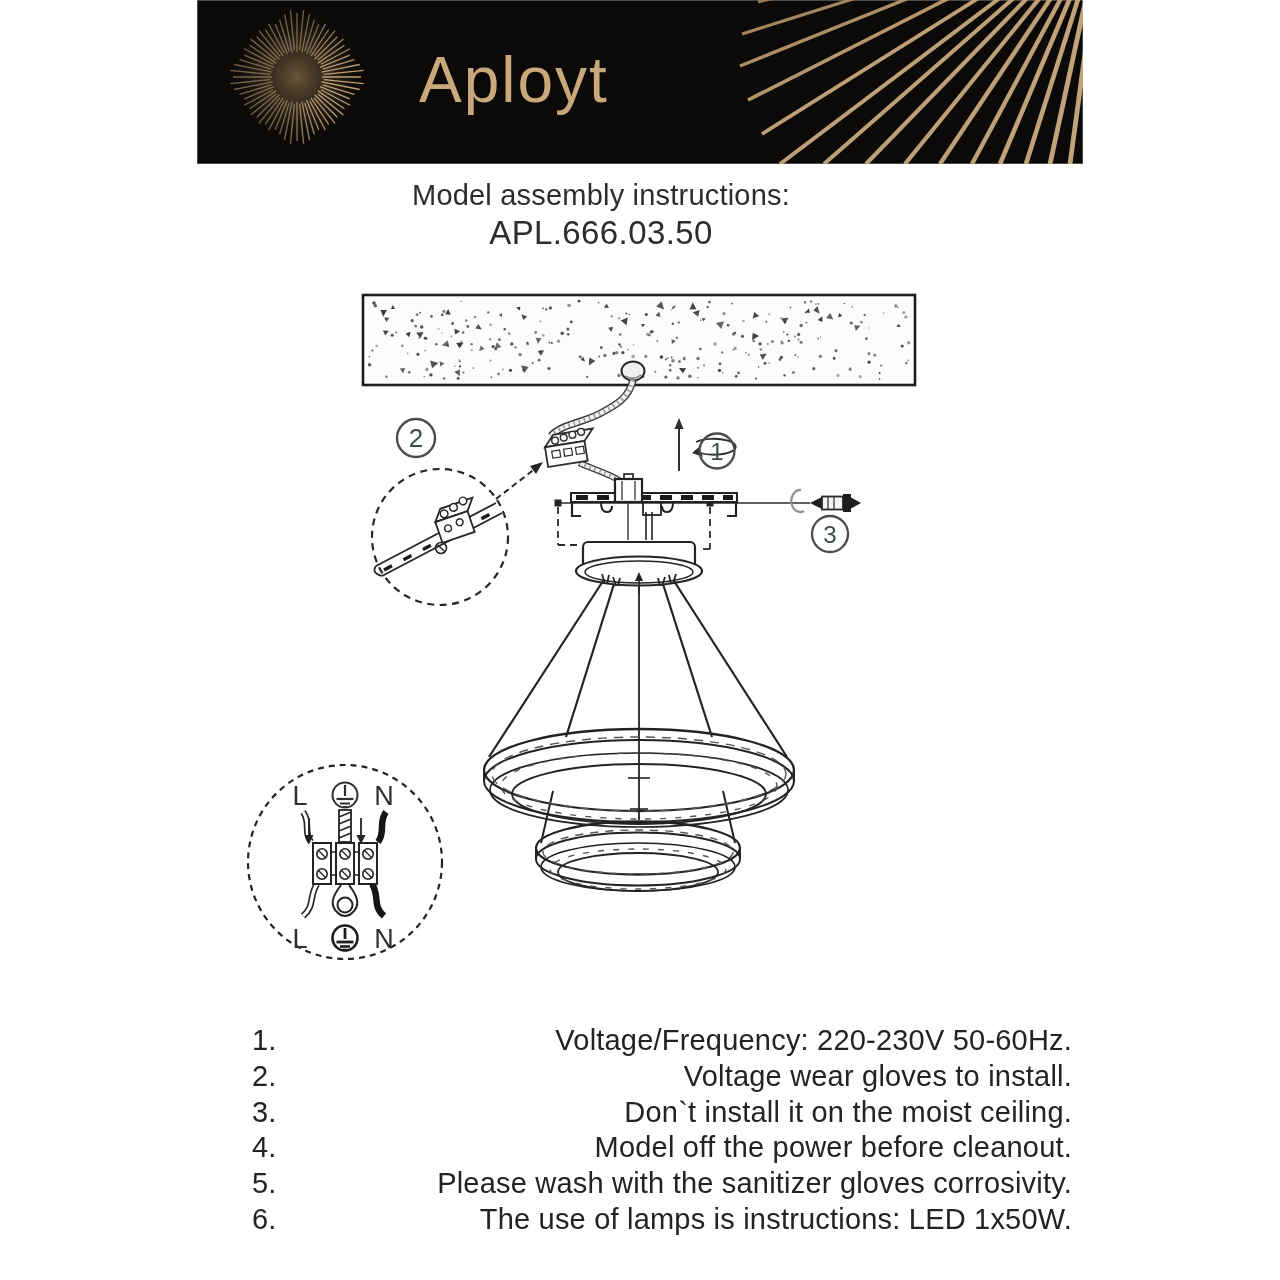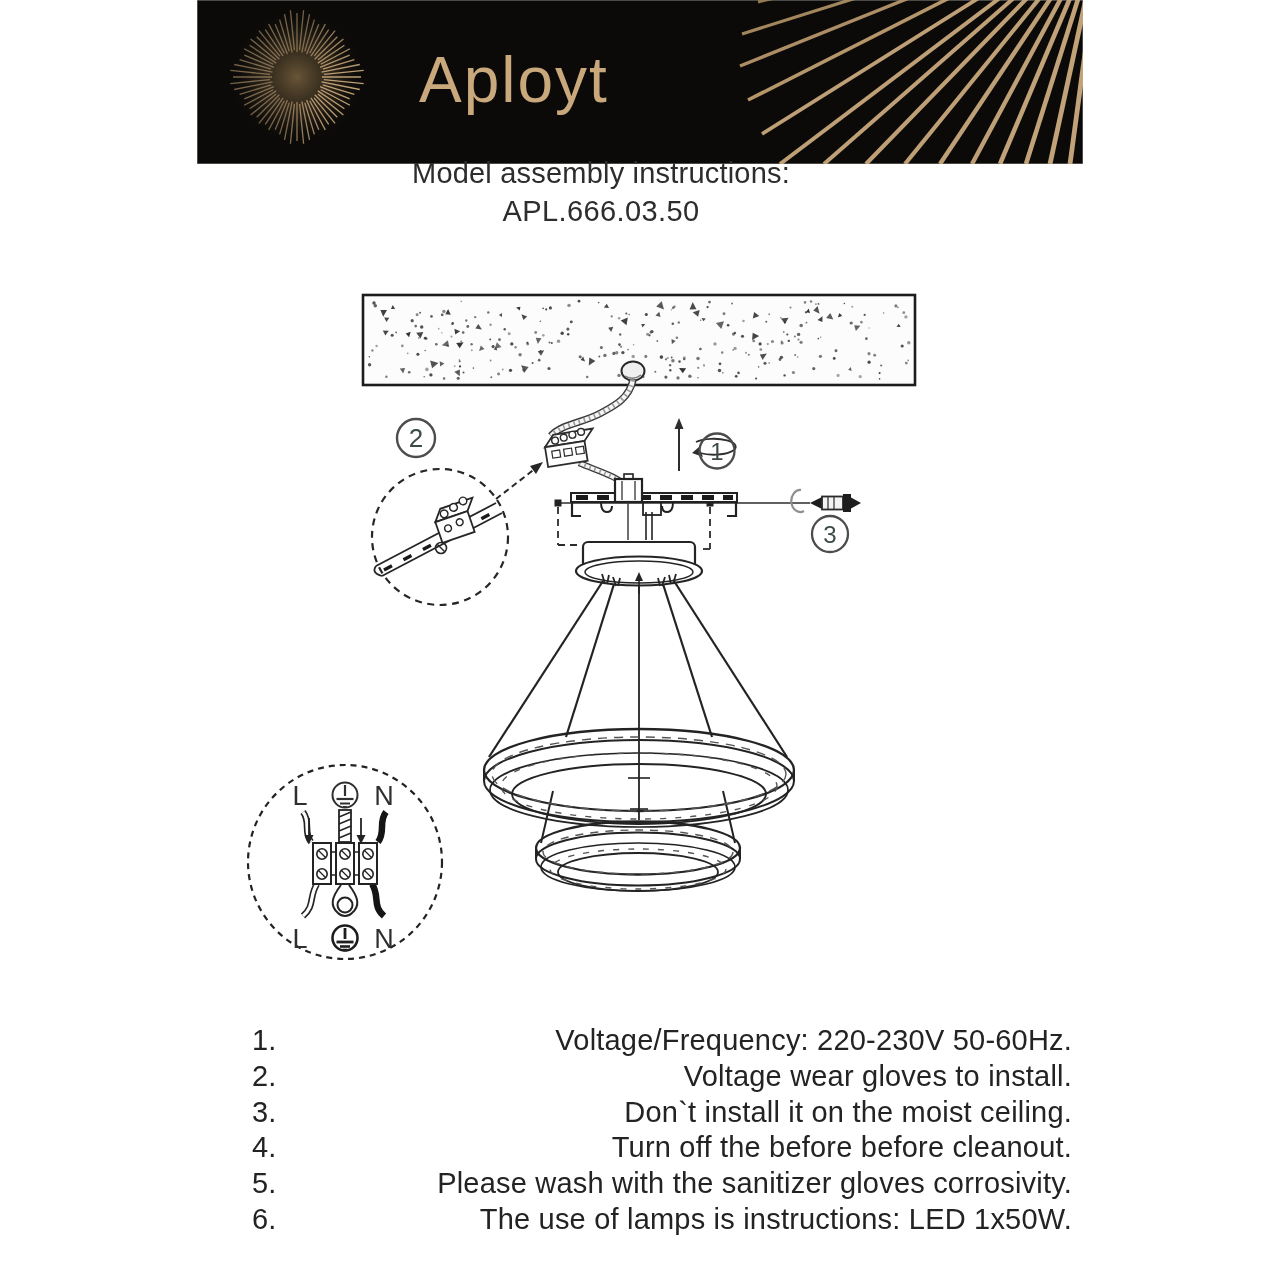--- a/index.html
+++ b/index.html
@@ -1,22 +1,22 @@
 <!DOCTYPE html>
 <html><head>
 <meta charset="utf-8">
 <style>
   html,body{margin:0;padding:0;background:#ffffff;}
   .page{position:relative;width:1280px;height:1280px;background:#ffffff;overflow:hidden;
         font-family:"Liberation Sans",sans-serif;}
   .banner{position:absolute;left:197px;top:0;width:996px;height:164px;}
   .banner svg{display:block;}
-  .title-block{position:absolute;left:0;top:154px;width:1202px;text-align:center;color:#2d2d2d;}
+  .title-block{position:absolute;left:0;top:176px;width:1202px;text-align:center;color:#2d2d2d;}
   .title-line{font-size:29px;line-height:38px;font-weight:500;letter-spacing:.2px;}
-  .model-line{font-size:29px;line-height:38px;font-weight:500;letter-spacing:.4px;}
+  .model-line{font-size:33px;line-height:38px;font-weight:500;letter-spacing:.4px;}
   .diagram{position:absolute;left:0;top:0;width:1280px;height:1280px;pointer-events:none;}
   .instructions{position:absolute;left:252px;top:1023px;width:820px;color:#232323;}
   .instr-row{display:flex;font-size:29px;line-height:35.8px;letter-spacing:.2px;}
   .instr-num{width:40px;flex:0 0 40px;}
   .instr-text{flex:1;text-align:right;}
 </style>
 </head>
 <body>
 
 <div class="page">
@@ -665,21 +665,21 @@
     <div class="instr-row">
       <span class="instr-num">2.</span>
       <span class="instr-text">Voltage wear gloves to install.</span>
     </div>
     <div class="instr-row">
       <span class="instr-num">3.</span>
       <span class="instr-text">Don`t install it on the moist ceiling.</span>
     </div>
     <div class="instr-row">
       <span class="instr-num">4.</span>
-      <span class="instr-text">Turn off the before before cleanout.</span>
+      <span class="instr-text">Model off the power before cleanout.</span>
     </div>
     <div class="instr-row">
       <span class="instr-num">5.</span>
       <span class="instr-text">Please wash with the sanitizer gloves corrosivity.</span>
     </div>
     <div class="instr-row">
       <span class="instr-num">6.</span>
       <span class="instr-text">The use of lamps is instructions: LED 1x50W.</span>
     </div>
   </div>

